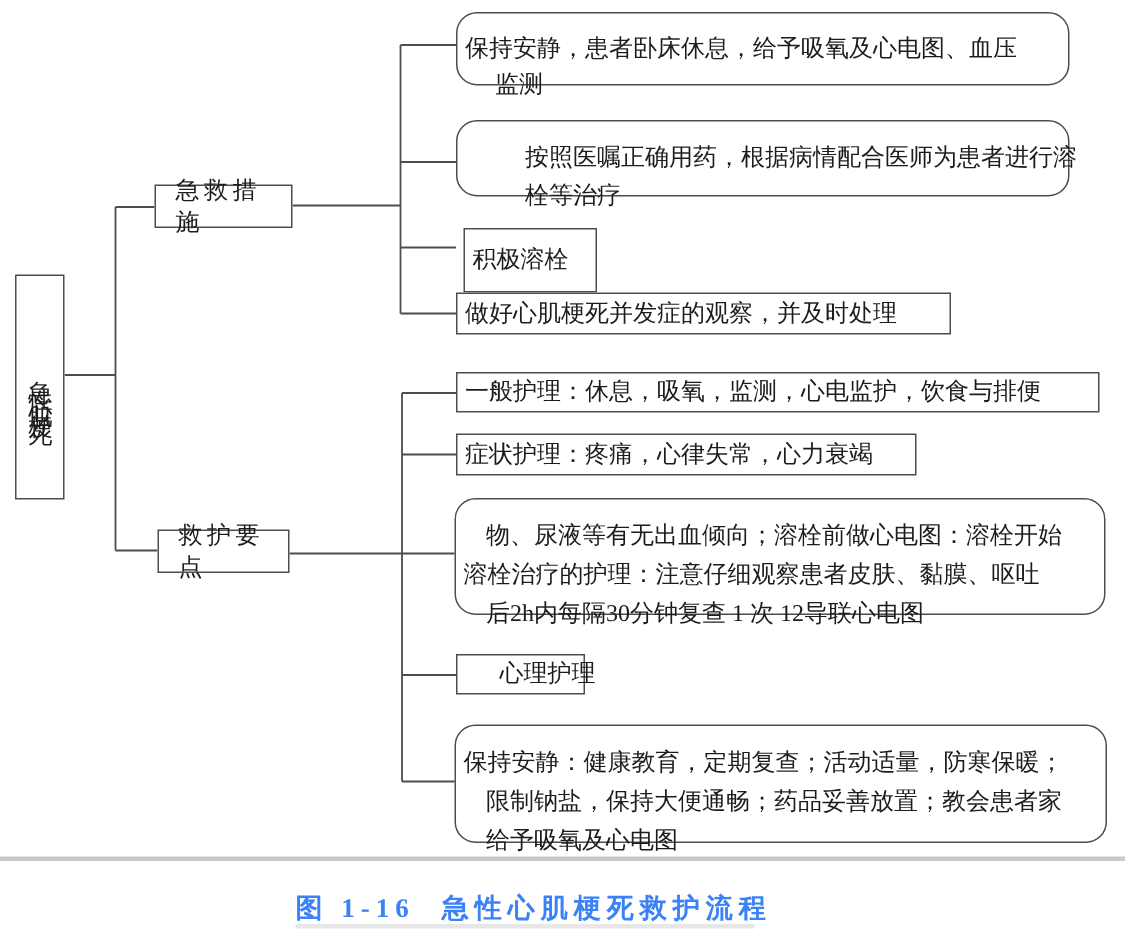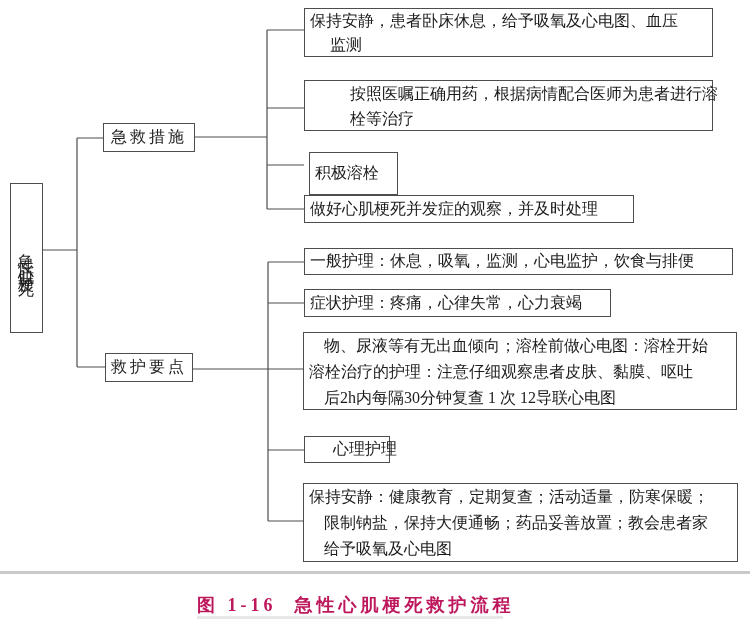--- a/index.html
+++ b/index.html
@@ -14,37 +14,37 @@
   #connectors { position:absolute; left:0; top:0; width:750px; height:622px; }
   .box {
     position:absolute;
     box-sizing:border-box;
     border:1px solid #4d4d4d;
     background:#ffffff;
     font-size:16px;
     color:#1c1c1c;
   }
   .single { display:flex; align-items:center; padding:0 5px; white-space:nowrap; }
-  .mid { display:flex; align-items:center; justify-content:center; letter-spacing:3px; padding:3px; }
-  .multi { padding:0 5px; }
+  .mid { display:flex; align-items:center; justify-content:center; letter-spacing:3px; padding:13px; }
+  .multi { padding:12px 5px;border-radius:14px; }
   .bl { white-space:nowrap; }
   .lh24 .bl { line-height:24px; }
   .lh25 .bl { line-height:25px;margin-left:40px; }
   .lh26 .bl { line-height:26px; }
   .cont-lg { margin-left:20px; }
   .cont-sm { margin-left:15px; }
   #root-box { display:flex; align-items:center; justify-content:center; }
   #root-box .vtext {
     writing-mode:vertical-rl;
     letter-spacing:6px;
     line-height:31px;
   }
   #caption {
     position:absolute; left:197px; top:593px;
-    font-size:18px; font-weight:bold; color:#be185d;
+    font-size:18px; font-weight:bold; color:#3b82f6;
     letter-spacing:4px; white-space:nowrap;
     display:flex;
   }
   #caption .gap { display:inline-block; width:18px; }
   .scan-band {
     position:absolute; left:0; top:571px; width:750px; height:3px;
     background:#c9c9c9;
   }
   .caption-shadow {
     position:absolute; left:197px; top:616px; width:306px; height:3px;

